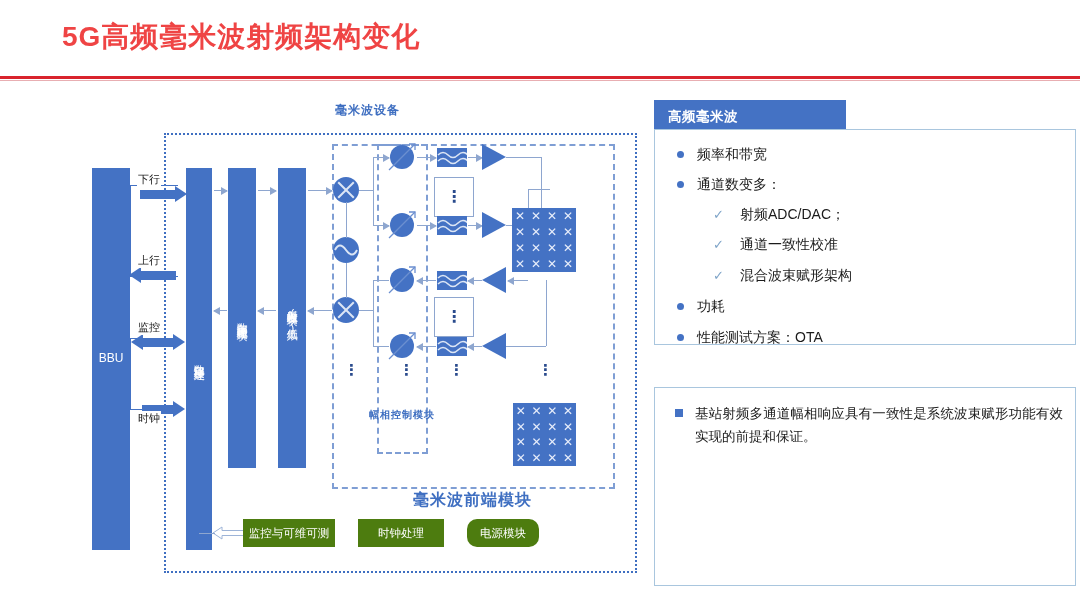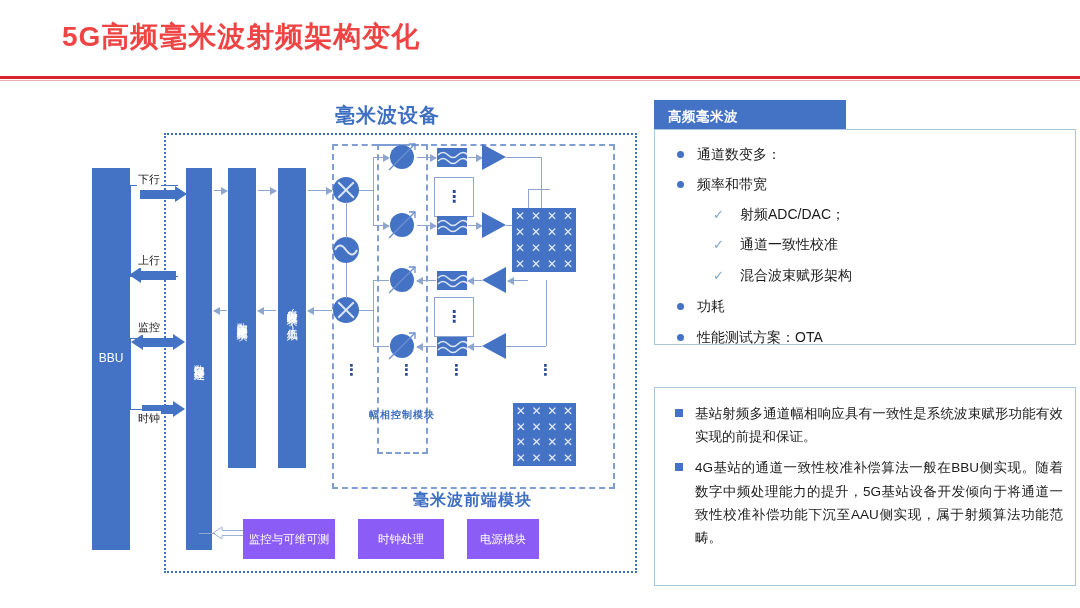--- a/index.html
+++ b/index.html
@@ -29,21 +29,21 @@
   #diagram{
     position:absolute;left:0;top:88px;width:648px;height:512px;
   }
   #mmw-equipment-boundary{
     position:absolute;left:164px;top:45px;width:473px;height:440px;
     border:2px dotted #3f6fc1;
     box-sizing:border-box;
   }
   #mmw-equipment-label{
     position:absolute;left:335px;top:14px;
-    font-size:20px;font-weight:bold;color:#3f6fc1;
+    font-size:12px;font-weight:bold;color:#3f6fc1;
     letter-spacing:1px;
   }
 
   .blk{
     position:absolute;background:#4472C4;color:#ffffff;
     display:flex;align-items:center;justify-content:center;
     font-size:11px;line-height:1.15;text-align:center;
     box-sizing:border-box;
   }
   .blk.vert{
@@ -101,26 +101,26 @@
     border-right:7px solid #8ea6cf;
   }
 
   
   #arrow-monitor-hollow{
     position:absolute;left:213px;top:437px;width:44px;height:16px;
   }
 
   
   .botbox{
-    position:absolute;height:40px;background:#8b5cf6;color:#fff;
+    position:absolute;height:28px;background:#4d7c0f;color:#fff;
     font-size:11.5px;display:flex;align-items:center;justify-content:center;
   }
   #box-monitoring{left:243px;top:431px;width:92px;}
   #box-clockproc{left:358px;top:431px;width:86px;}
-  #box-power{left:467px;top:431px;width:72px;}
+  #box-power{left:467px;top:431px;width:72px;border-radius:10px;}
 
   
   #mmw-frontend-boundary{
     position:absolute;left:332px;top:56px;width:283px;height:345px;
     border:2px dashed #7f9ed4;box-sizing:border-box;
   }
   #mmw-frontend-label{
     position:absolute;left:413px;top:402px;font-size:16px;
     font-weight:bold;color:#3f6fc1;letter-spacing:1px;
   }
@@ -426,26 +426,26 @@
   <div class="vdots" style="left:538px;top:278px;">⋮</div>
 </div>
 
 <div class="panel" id="panel-high-freq">
   <div class="panel-head">高频毫米波</div>
   <div class="panel-body">
     <div class="bullet-list">
 
       <div class="bullet">
         <div class="dot"></div>
-        <div class="txt">通道数变多：</div>
+        <div class="txt">频率和带宽</div>
       </div>
 
       <div class="bullet">
         <div class="dot"></div>
-        <div class="txt">频率和带宽</div>
+        <div class="txt">通道数变多：</div>
       </div>
 
       <div class="sub-list">
         <div class="sub">
           <div class="chk">✓</div>
           <div class="txt">射频ADC/DAC；</div>
         </div>
         <div class="sub">
           <div class="chk">✓</div>
           <div class="txt">通道一致性校准</div>
@@ -470,19 +470,15 @@
   </div>
 </div>
 
 <div class="panel" id="panel-calibration">
   <div class="panel-body">
     <div class="sq-list">
       <div class="sqitem">
         <div class="sq"></div>
         <div class="txt">基站射频多通道幅相响应具有一致性是系统波束赋形功能有效实现的前提和保证。</div>
       </div>
-      <div class="sqitem">
-        <div class="sq"></div>
-        <div class="txt">4G基站的通道一致性校准补偿算法一般在BBU侧实现。随着数字中频处理能力的提升，5G基站设备开发倾向于将通道一致性校准补偿功能下沉至AAU侧实现，属于射频算法功能范畴。</div>
-      </div>
     </div>
   </div>
 </div>
 
 </body></html>

